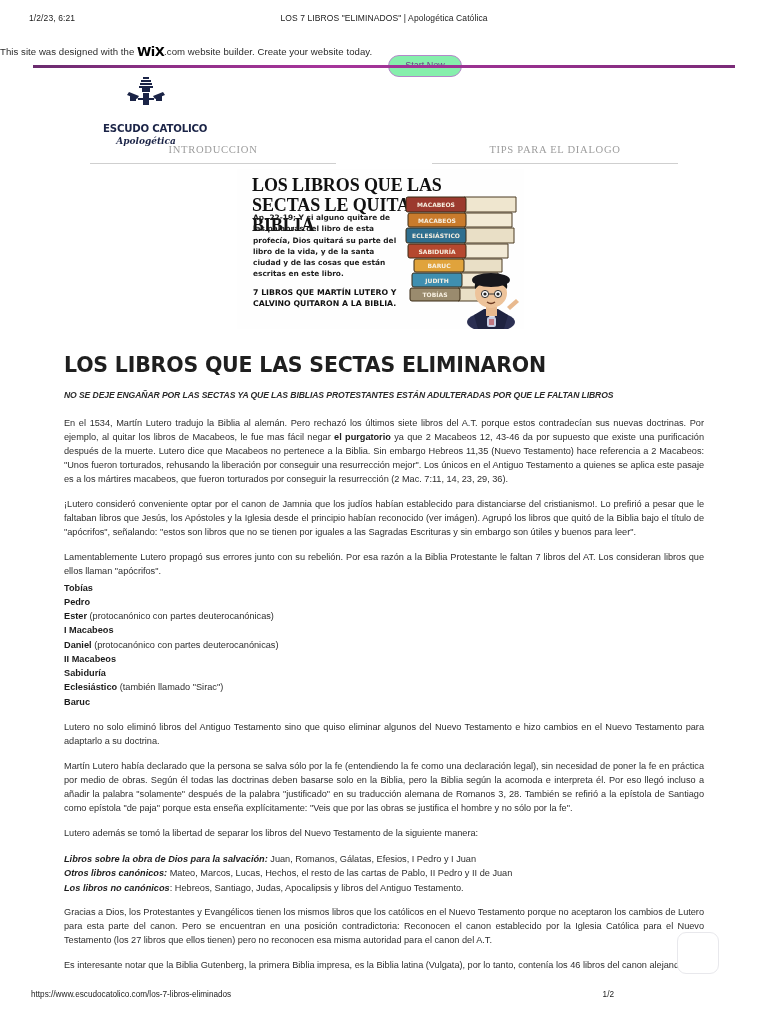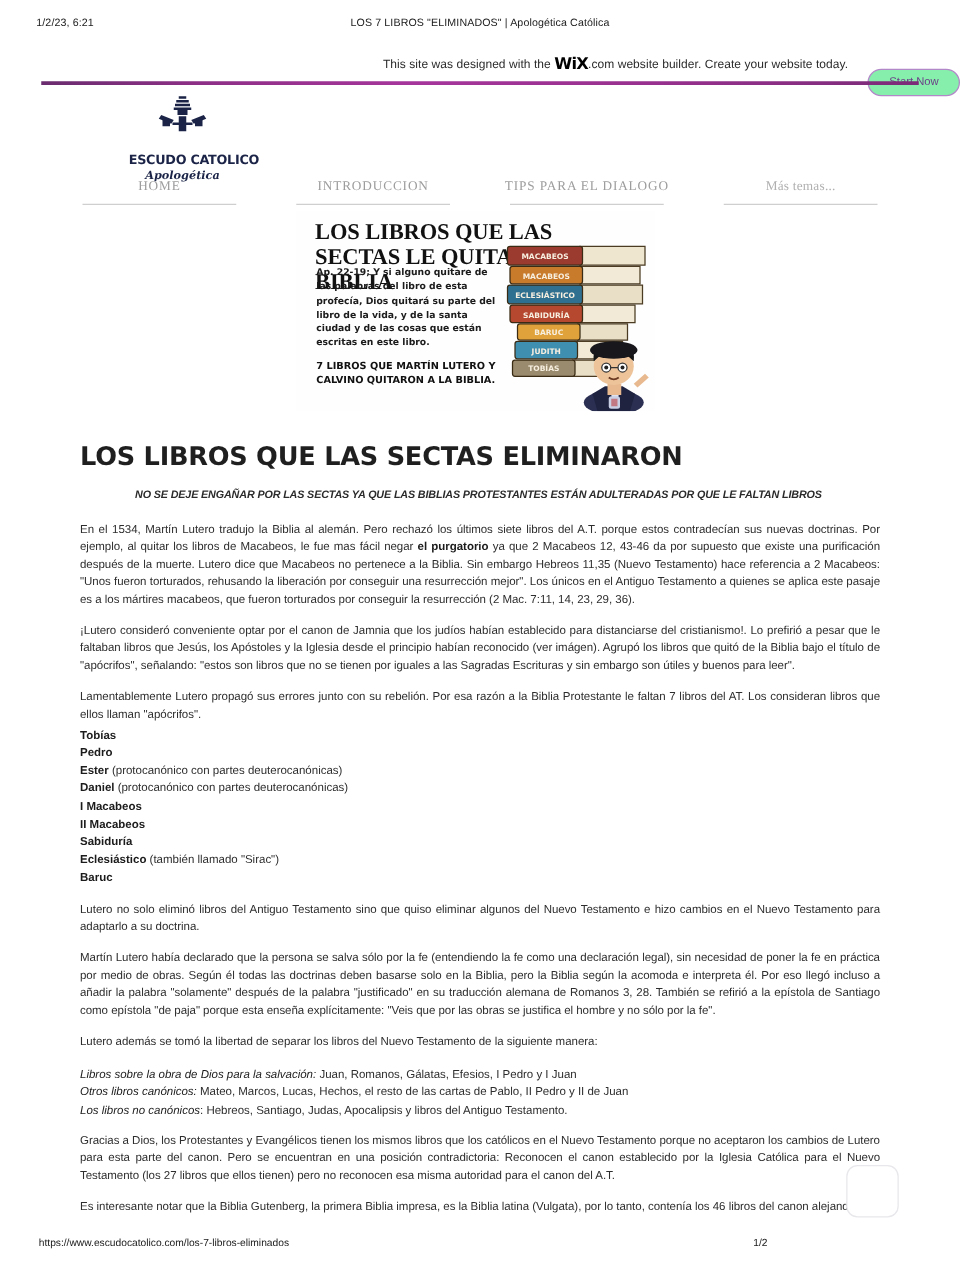--- a/index.html
+++ b/index.html
@@ -33,21 +33,21 @@
   .print-date { position: absolute; left: 29px; top: 0; white-space: nowrap; }
   .print-title {
     position: absolute; left: 0; top: 0; width: 768px;
     text-align: center; white-space: nowrap;
   }
 
   
   .wix-bar {
     position: absolute;
     top: 38px; left: 0; width: 768px; height: 26px;
-    display: flex; align-items: center; justify-content: flex-end;
+    display: flex; align-items: center; justify-content: flex-start;
     gap: 16px;
   }
   .wix-text {
     font-size: 9.6px;
     color: #2b2b2b;
     white-space: nowrap;
     letter-spacing: .05px;
   }
   .wix-logo {
     font-family: "DejaVu Sans", sans-serif;
@@ -194,21 +194,20 @@
     margin-top: 14px;
   }
   .art-sub {
     font-size: 8.6px;
     font-style: italic;
     font-weight: 600;
     color: #2b2b2b;
     letter-spacing: -.1px;
     margin-bottom: 16px;
     line-height: 1.3;
-    margin-left: 44px;
   }
   p.body {
     font-size: 9.2px;
     color: #2e2e2e;
     line-height: 1.52;
     text-align: justify;
     margin-bottom: 11px;
     letter-spacing: -.02px;
   }
   p.body b { font-weight: 700; color: #1c1c1c; }
@@ -226,21 +225,21 @@
   }
   .book-list li b { font-weight: 700; color: #1c1c1c; }
 
   .nt-group { margin-bottom: 11px; }
   .nt-group div {
     font-size: 9.2px;
     color: #2e2e2e;
     line-height: 1.58;
   }
   .nt-group i {
-    font-weight: 400;
+    font-weight: 700;
     font-style: italic;
     color: #1c1c1c;
   }
 
   
   .chat-widget {
     position: absolute;
     top: 932px; left: 677px;
     width: 42px; height: 42px;
     background: #ffffff;
@@ -290,24 +289,22 @@
         <rect x="33" y="20" width="6" height="5"></rect>
         <path d="M20 17 h6 v12 h-6z"></path>
         <rect x="15" y="22" width="16" height="2"></rect>
       </g>
     </svg>
     <div class="logo-name">ESCUDO CATOLICO</div>
     <div class="logo-sub">Apologética</div>
   </div>
 
   <nav class="nav">
-    <div class="nav-item">HOME</div>
     <div class="nav-item">INTRODUCCION</div>
     <div class="nav-item">TIPS PARA EL DIALOGO</div>
-    <div class="nav-item last">Más temas...</div>
   </nav>
 
   <div class="banner">
     <div class="banner-head">LOS LIBROS QUE LAS SECTAS LE QUITARON A LA BIBLIA</div>
     <div class="banner-verse">Ap. 22-19; Y si alguno quitare de las palabras del libro de esta profecía, Dios quitará su parte del libro de la vida, y de la santa ciudad y de las cosas que están escritas en este libro.</div>
     <div class="banner-foot">7 LIBROS QUE  MARTÍN LUTERO Y CALVINO  QUITARON A LA BIBLIA.</div>
 
     <svg class="book-stack" viewBox="0 0 122 125">
 
       <g>
@@ -367,22 +364,22 @@
     <p class="body"><span>En el 1534, Martín Lutero tradujo la Biblia al alemán. Pero rechazó los últimos siete libros del A.T. porque estos contradecían sus nuevas doctrinas. Por ejemplo, al quitar los libros de Macabeos, le fue mas fácil negar </span><b>el purgatorio</b><span> ya que 2 Macabeos 12, 43-46 da por supuesto que existe una purificación después de la muerte. Lutero dice que Macabeos no pertenece a la Biblia. Sin embargo Hebreos 11,35 (Nuevo Testamento) hace referencia a 2 Macabeos: "Unos fueron torturados, rehusando la liberación por conseguir una resurrección mejor". Los únicos en el Antiguo Testamento a quienes se aplica este pasaje es a los mártires macabeos, que fueron torturados por conseguir la resurrección (2 Mac. 7:11, 14, 23, 29, 36).</span></p>
 
     <p class="body">¡Lutero consideró conveniente optar por el canon de Jamnia que los judíos habían establecido para distanciarse del cristianismo!. Lo prefirió a pesar que le faltaban libros que Jesús, los Apóstoles y la Iglesia desde el principio habían reconocido (ver imágen). Agrupó los libros que quitó de la Biblia bajo el título de "apócrifos", señalando: "estos son libros que no se tienen por iguales a las Sagradas Escrituras y sin embargo son útiles y buenos para leer".</p>
 
     <p class="body tight">Lamentablemente Lutero propagó sus errores junto con su rebelión. Por esa razón a la Biblia Protestante le faltan 7 libros del AT. Los consideran libros que ellos llaman "apócrifos".</p>
 
     <ul class="book-list">
       <li><b>Tobías</b><span></span></li>
       <li><b>Pedro</b><span></span></li>
       <li><b>Ester</b><span> (protocanónico con partes deuterocanónicas)</span></li>
+      <li><b>I Macabeos</b><span></span></li>
       <li><b>Daniel</b><span> (protocanónico con partes deuterocanónicas)</span></li>
-      <li><b>I Macabeos</b><span></span></li>
       <li><b>II Macabeos</b><span></span></li>
       <li><b>Sabiduría</b><span></span></li>
       <li><b>Eclesiástico</b><span> (también llamado "Sirac")</span></li>
       <li><b>Baruc</b><span></span></li>
     </ul>
 
     <p class="body">Lutero no solo eliminó libros del Antiguo Testamento sino que quiso eliminar algunos del Nuevo Testamento e hizo cambios en el Nuevo Testamento para adaptarlo a su doctrina.</p>
     <p class="body">Martín Lutero había declarado que la persona se salva sólo por la fe (entendiendo la fe como una declaración legal), sin necesidad de poner la fe en práctica por medio de obras. Según él todas las doctrinas deben basarse solo en la Biblia, pero la Biblia según la acomoda e interpreta él. Por eso llegó incluso a añadir la palabra "solamente" después de la palabra "justificado" en su traducción alemana de Romanos 3, 28. También se refirió a la epístola de Santiago como epístola "de paja" porque esta enseña explícitamente: "Veis que por las obras se justifica el hombre y no sólo por la fe".</p>
     <p class="body">Lutero además se tomó la libertad de separar los libros del Nuevo Testamento de la siguiente manera:</p>
 

